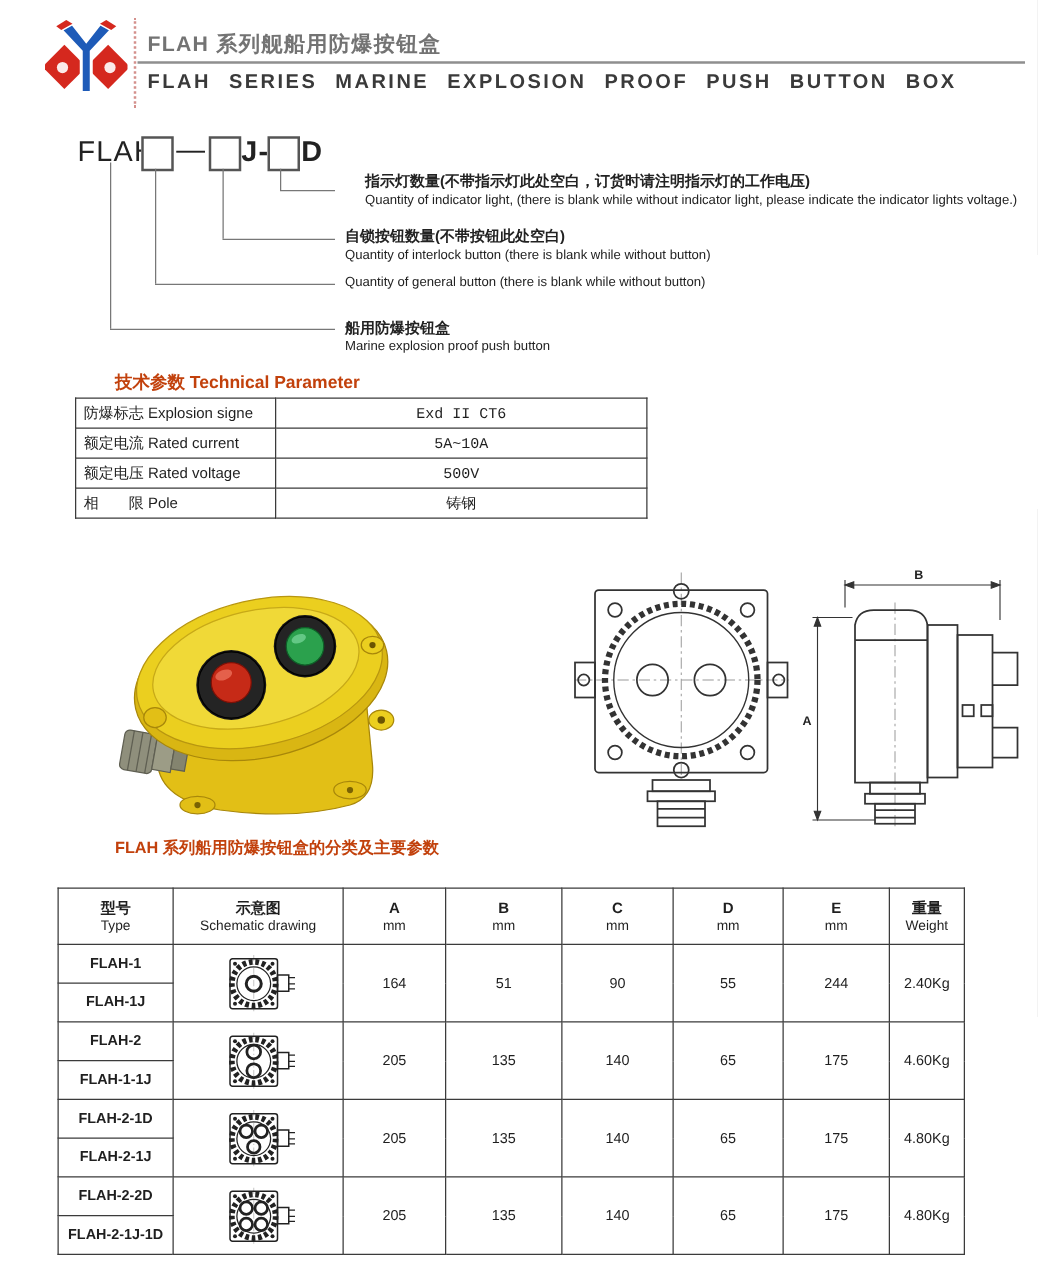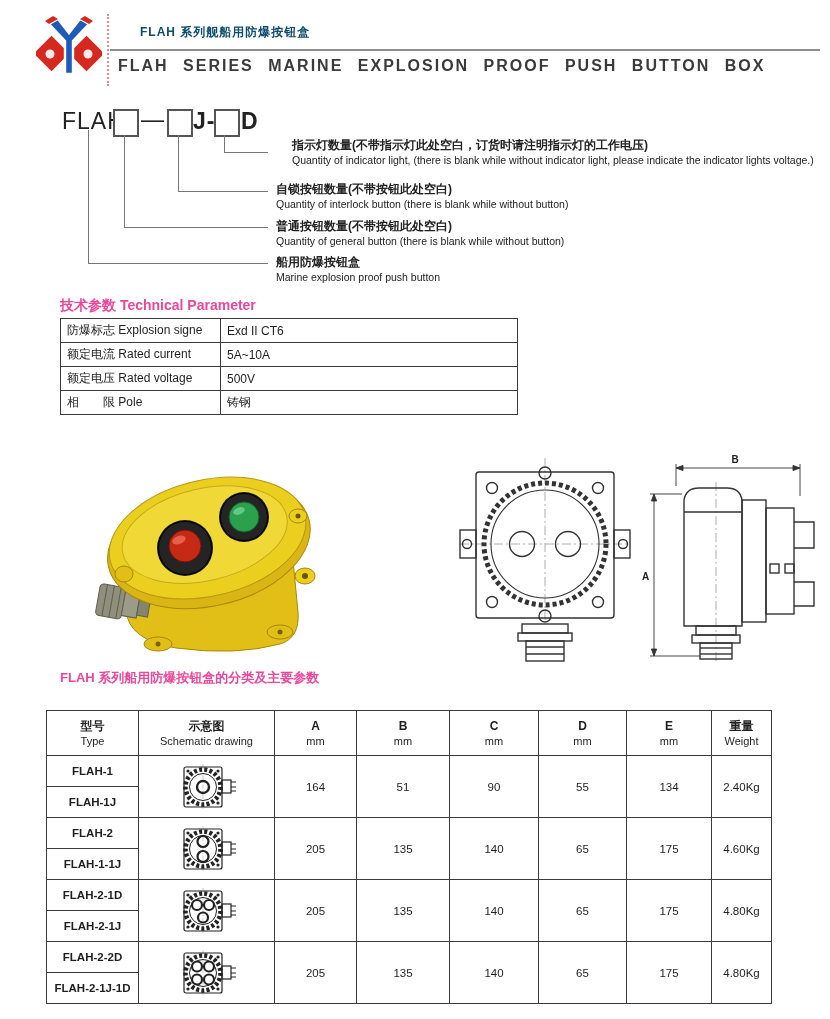--- a/index.html
+++ b/index.html
@@ -5,39 +5,39 @@
   html,body{margin:0;padding:0;background:#e9e9e9;}
   .page{
     position:relative;width:830px;height:1019px;margin:0 auto;
     background:#ffffff;overflow:hidden;
     font-family:"Liberation Sans","DejaVu Sans",sans-serif;
     color:#1f1f1f;
   }
   .abs{position:absolute;}
 
   
-  .title-zh{font-size:12px;font-weight:700;color:#0c4a6e;letter-spacing:1px;white-space:nowrap;margin-left:22px;}
+  .title-zh{font-size:17px;font-weight:700;color:#737373;letter-spacing:1px;white-space:nowrap;}
   .title-rule{height:2px;background:#8f8f8f;}
   .title-en{font-size:16px;font-weight:700;color:#3a3a3a;letter-spacing:2px;word-spacing:8px;white-space:nowrap;}
   .logo-divider{width:0;border-left:2px dotted #d4908c;}
 
   
   .mc-text{font-size:23px;font-weight:500;color:#222;letter-spacing:1px;line-height:26px;}
   .mc-box{width:22px;height:24px;border:2px solid #555;background:#fff;}
   .line{background:#777;}
   .co-zh{font-size:12px;font-weight:600;color:#222;white-space:nowrap;line-height:15px;}
   .co-en{font-size:10.5px;font-weight:400;color:#222;white-space:nowrap;line-height:14px;}
 
-  .sec-title{color:#ec4899;font-weight:700;}
+  .sec-title{color:#c2410c;font-weight:700;margin-left:32px;}
 
   
   table{border-collapse:collapse;table-layout:fixed;}
   .tp-table td{border:1px solid #3b3b3b;font-size:12px;height:23px;padding:0 6px;}
   .tp-label{width:147px;text-align:left;font-weight:500;}
-  .tp-value{text-align:left;}
+  .tp-value{text-align:center;font-family:Liberation Mono, monospace;}
 
   
   .cls-table th,.cls-table td{border:1px solid #3b3b3b;padding:0;text-align:center;vertical-align:middle;}
   .cls-table th{height:44px;font-weight:600;}
   .h-top{font-size:12px;line-height:15px;}
   .h-bot{font-size:11px;font-weight:500;line-height:14px;}
   .cls-table td{font-size:11.5px;height:30px;}
   .type-cell{font-weight:600;font-size:11px;}
   svg{display:block;}
   .schem{margin:0 auto;}
@@ -83,21 +83,20 @@
 
   <div class="abs" style="left:292px;top:138px;">
     <div class="co-zh">指示灯数量(不带指示灯此处空白，订货时请注明指示灯的工作电压)</div>
     <div class="co-en">Quantity of indicator light, (there is blank while without indicator light, please indicate the indicator lights voltage.)</div>
   </div>
   <div class="abs" style="left:276px;top:182px;">
     <div class="co-zh">自锁按钮数量(不带按钮此处空白)</div>
     <div class="co-en">Quantity of interlock button (there is blank while without button)</div>
   </div>
   <div class="abs" style="left:276px;top:219px;">
-    <div class="co-zh">普通按钮数量(不带按钮此处空白)</div>
     <div class="co-en">Quantity of general button (there is blank while without button)</div>
   </div>
   <div class="abs" style="left:276px;top:255px;">
     <div class="co-zh">船用防爆按钮盒</div>
     <div class="co-en">Marine explosion proof push button</div>
   </div>
 
   <div class="abs sec-title" style="left:60px;top:297px;font-size:14px;">技术参数 Technical Parameter</div>
 
   <table class="tp-table abs" style="left:60px;top:318px;width:458px;">
@@ -308,21 +307,21 @@
                 <circle cx="42" cy="7" r="1.6"></circle>
               <circle cx="12" cy="39" r="1.6"></circle>
                 <circle cx="42" cy="39" r="1.6"></circle>
             </g>
           </svg>
         </td>
         <td rowspan="2">164</td>
         <td rowspan="2">51</td>
         <td rowspan="2">90</td>
         <td rowspan="2">55</td>
-        <td rowspan="2">134</td>
+        <td rowspan="2">244</td>
         <td rowspan="2">2.40Kg</td>
       </tr>
       <tr>
         <td class="type-cell">FLAH-1J</td>
       </tr>
 
       <tr>
         <td class="type-cell">FLAH-2</td>
         <td rowspan="2">
           <svg class="schem" viewBox="0 0 62 46" width="62" height="46">

